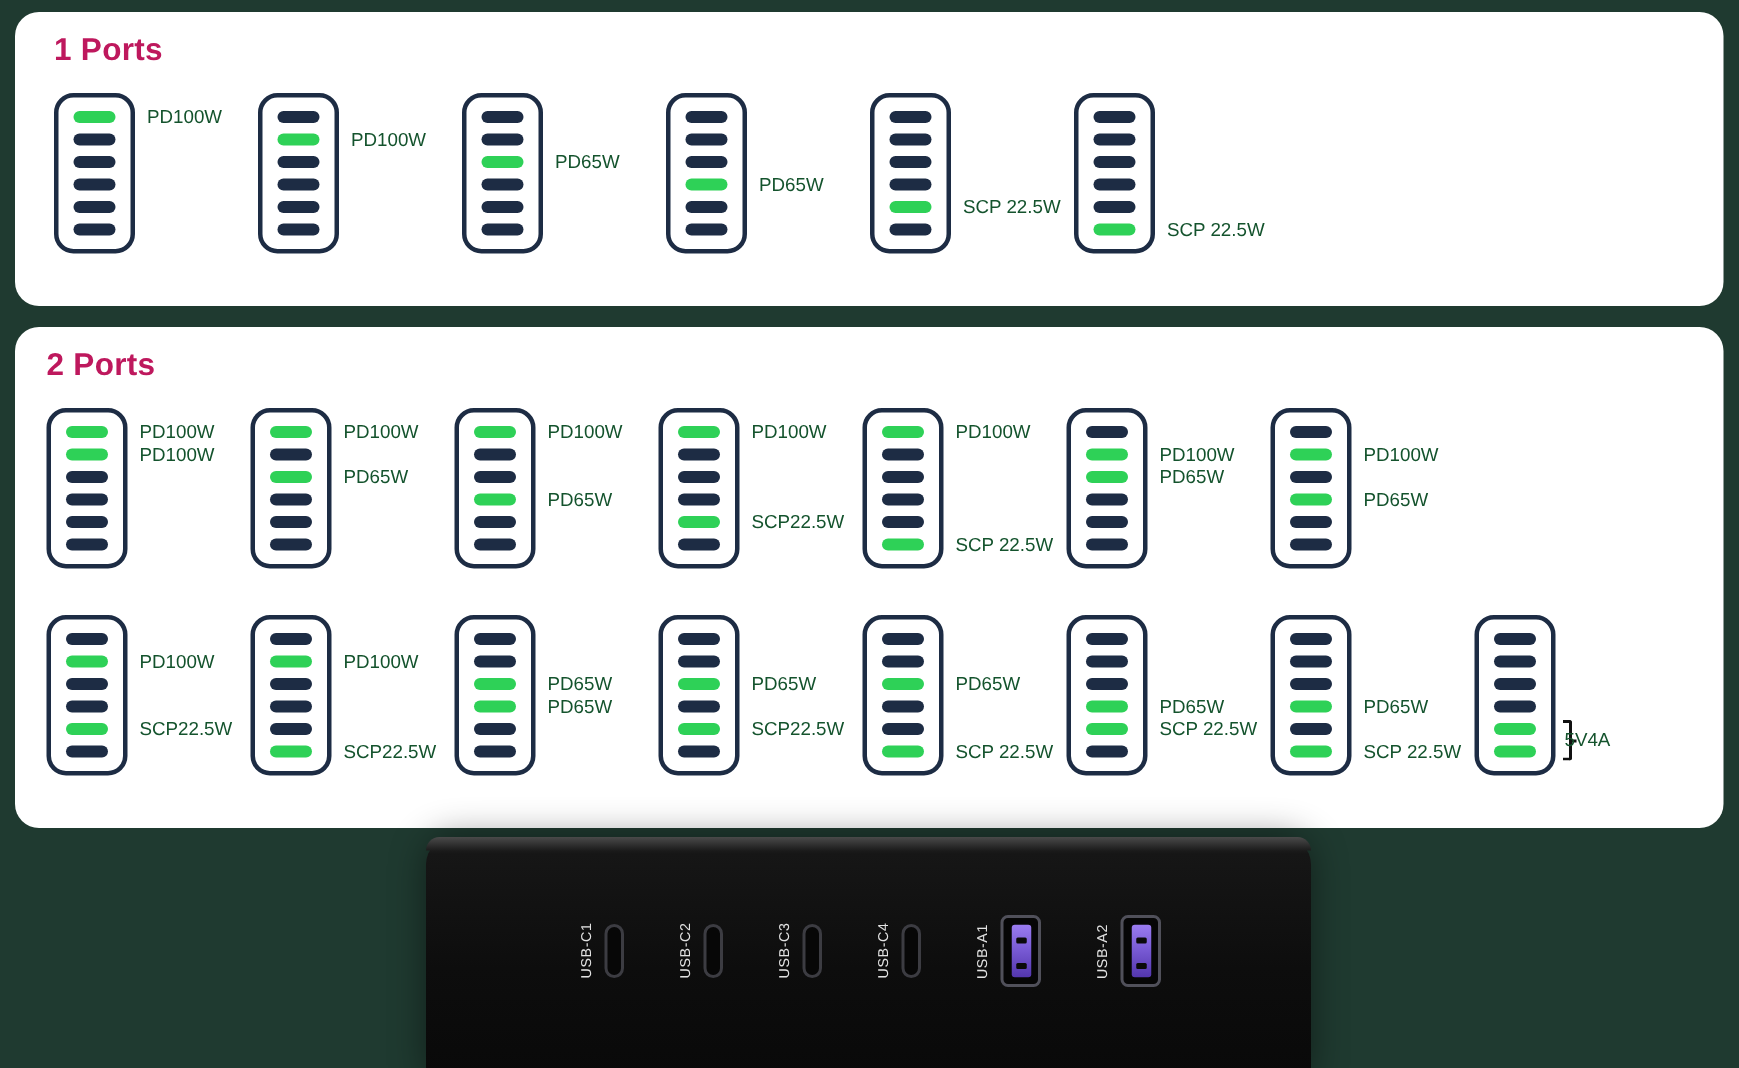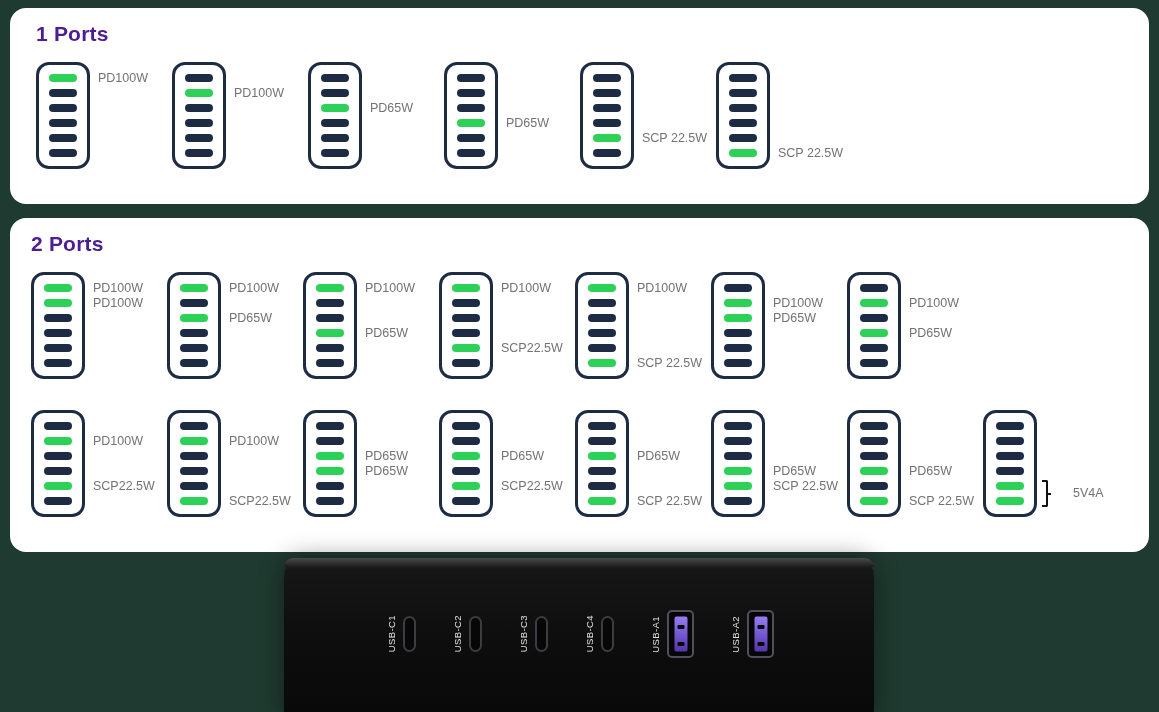--- a/index.html
+++ b/index.html
@@ -11,31 +11,31 @@
     width:1159px;height:712px;background:var(--bg);
     font-family:"Liberation Sans",sans-serif;overflow:hidden;position:relative;
   }
   .page{position:relative;width:1159px;height:712px;padding:8px 10px;}
   .card{
     background:var(--card);border-radius:16px;padding:8px 18px 16px 26px;
     width:1139px;
   }
   .card.one{height:196px;margin-bottom:14px;}
   .card.two{height:334px;padding-left:21px;}
-  .card h2{margin:6px 0 16px;font-size:21px;font-weight:700;color:#4c1d95;letter-spacing:0.2px;}
+  .card h2{margin:6px 0 16px;font-size:21px;font-weight:700;color:#be185d;letter-spacing:0.2px;}
   .diagram-row{display:flex;margin-bottom:26px;}
   .cell{position:relative;width:136px;height:112px;flex:0 0 auto;}
   .port-box{
     width:54px;height:107px;border:3px solid var(--off);border-radius:13px;
     padding:9px 10px;display:flex;flex-direction:column;gap:7px;background:#fff;
   }
   .bar{width:28px;height:8px;border-radius:4px;background:var(--off);}
   .bar.on{background:var(--on);}
   .plabel{
-    position:absolute;left:62px;font-size:12.5px;line-height:13px;color:#737373;
+    position:absolute;left:62px;font-size:12.5px;line-height:13px;color:#14532d;
     white-space:nowrap;
   }
   .bracket{
     position:absolute;left:59px;width:6px;border:2px solid #111;border-left:none;
     border-radius:0 2px 2px 0;
   }
   .bracket::after{
     content:'';position:absolute;right:-5px;top:50%;margin-top:-1px;width:5px;height:2px;background:#111;
   }
   
@@ -332,21 +332,21 @@
           <div class="cell">
             <div class="port-box">
               <div class="bar"></div>
               <div class="bar"></div>
               <div class="bar"></div>
               <div class="bar"></div>
               <div class="bar on"></div>
               <div class="bar on"></div>
             </div>
             <div class="bracket" style="top: 70px; height: 27px;"></div>
-            <div class="plabel" style="left: 90px; top: 76.5px; text-align: right;">5V4A</div>
+            <div class="plabel" style="left: 60px; top: 76.5px; text-align: right;">5V4A</div>
           </div>
         </div>
       </div>
   </section>
 
   <div class="device">
     <div class="device-topface"></div>
     <div class="device-face">
         <div class="port-group">
           <span class="vlabel">USB-C1</span>

